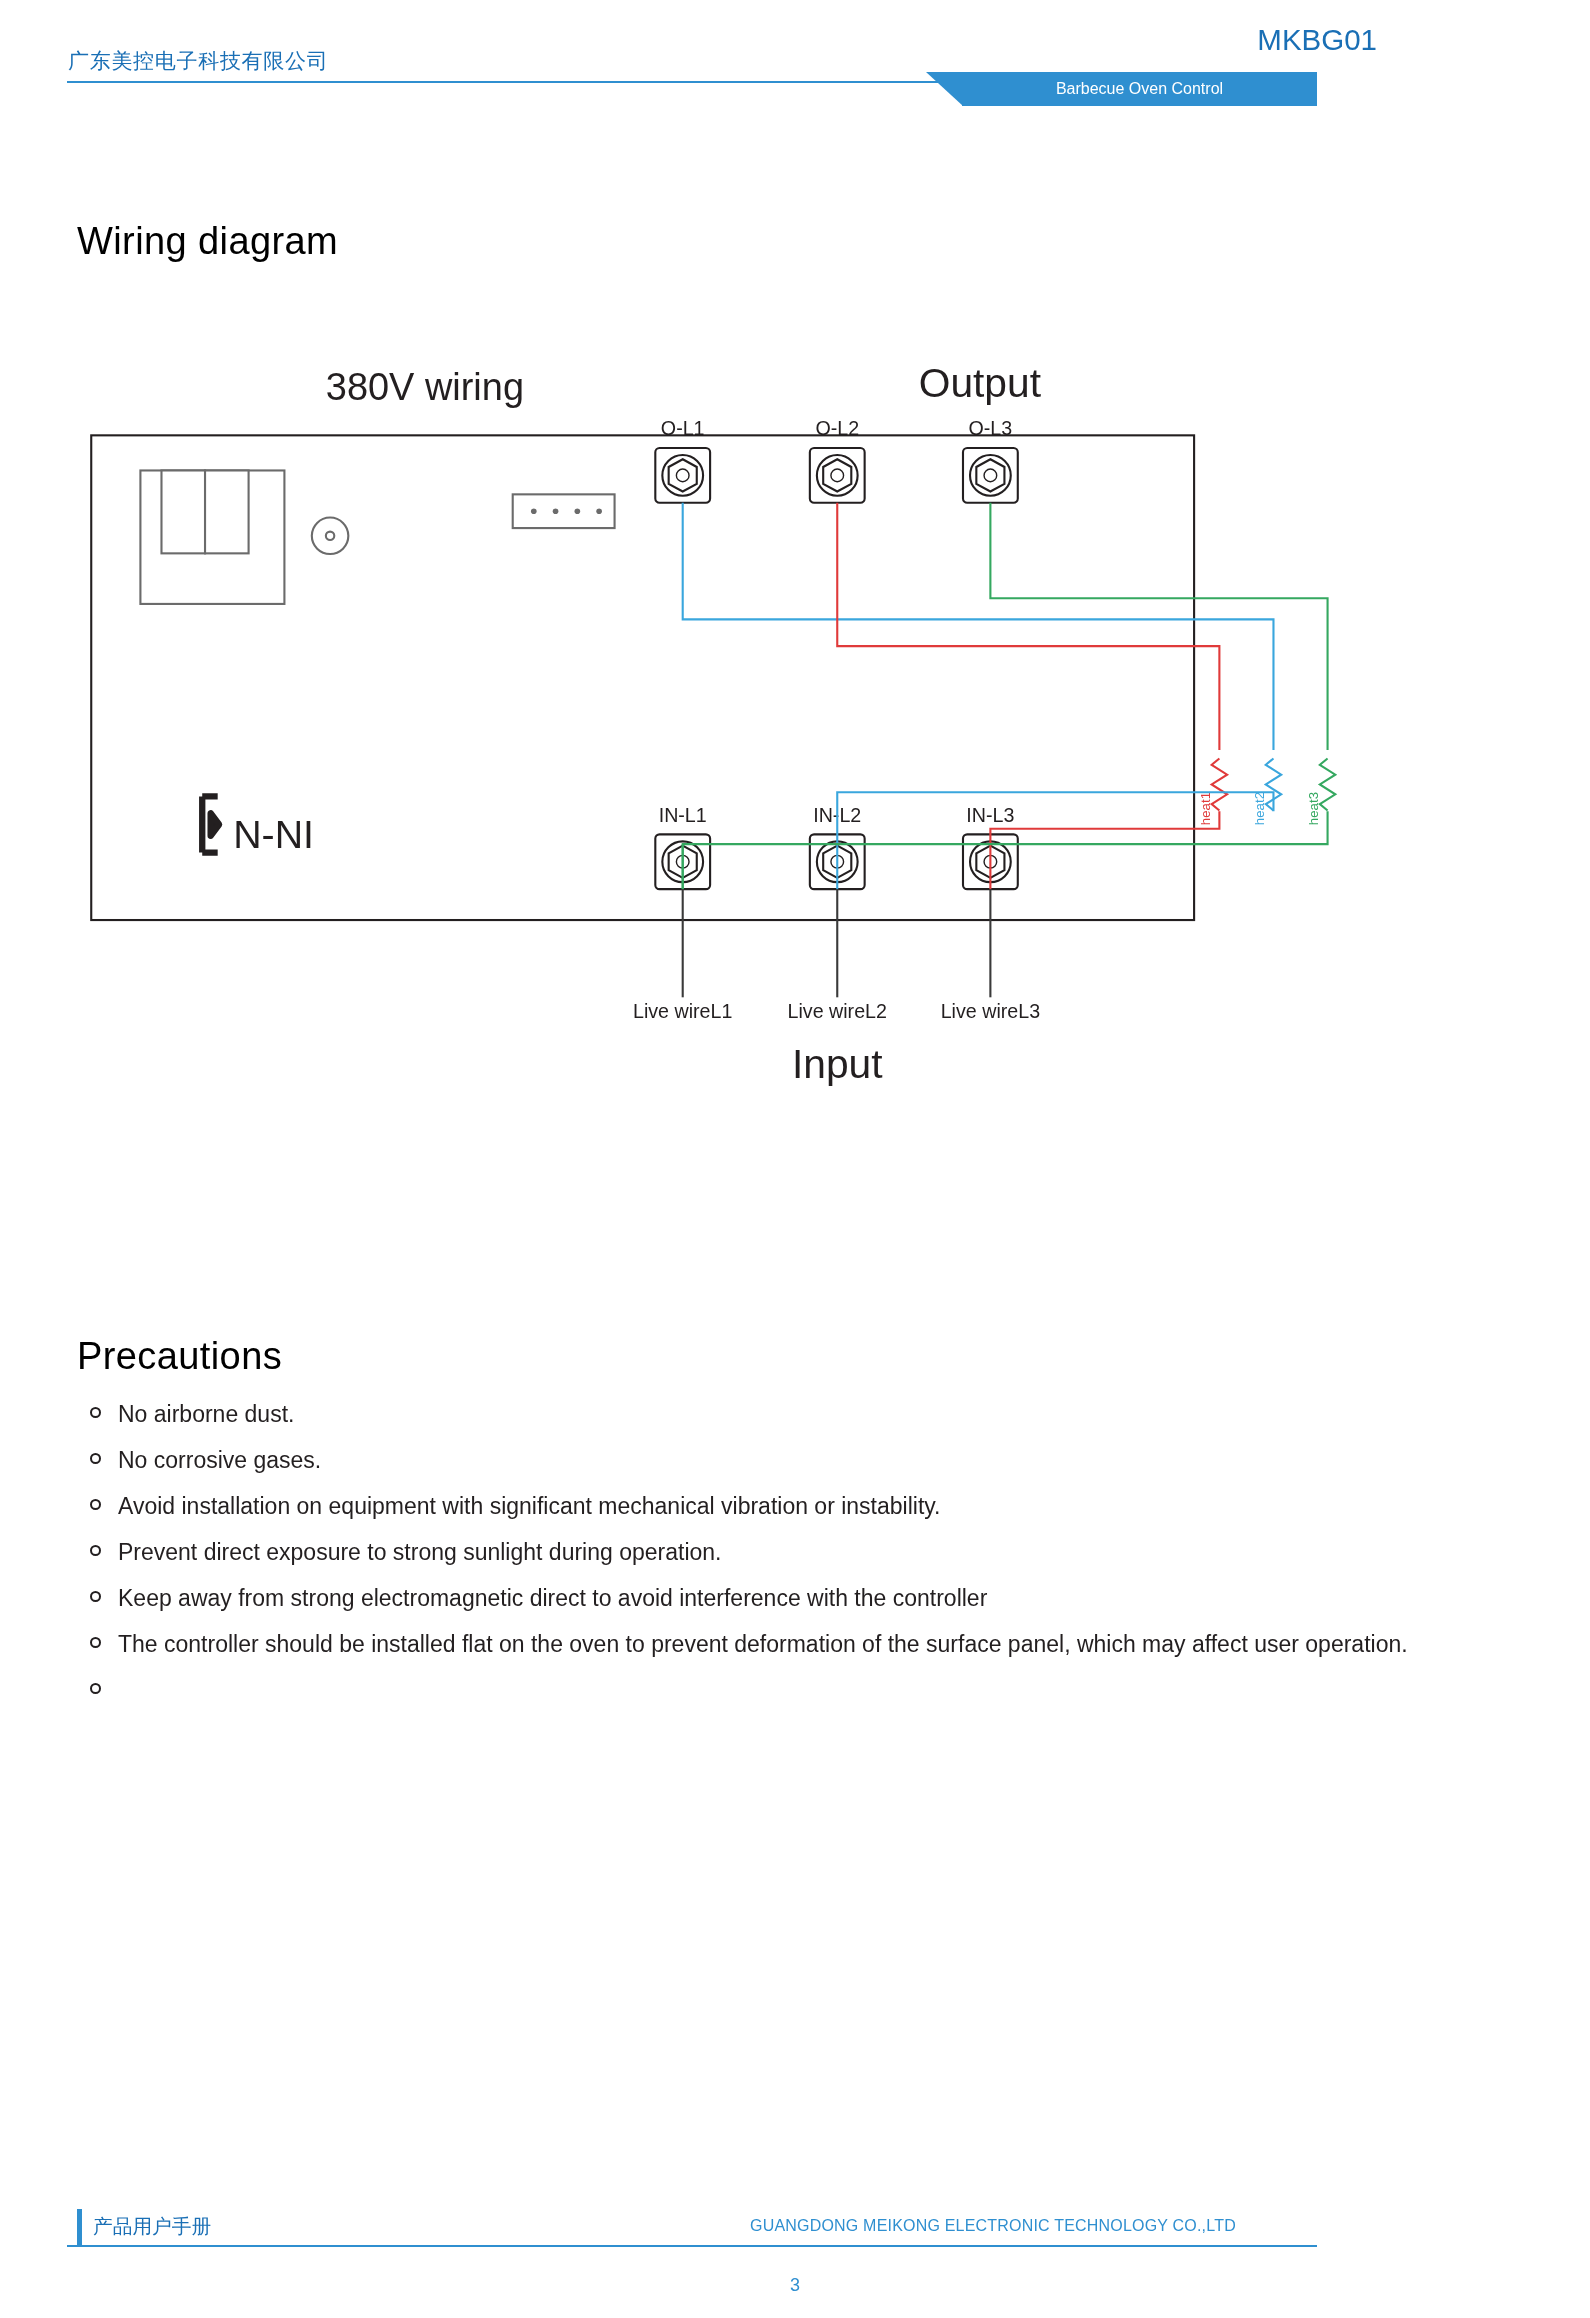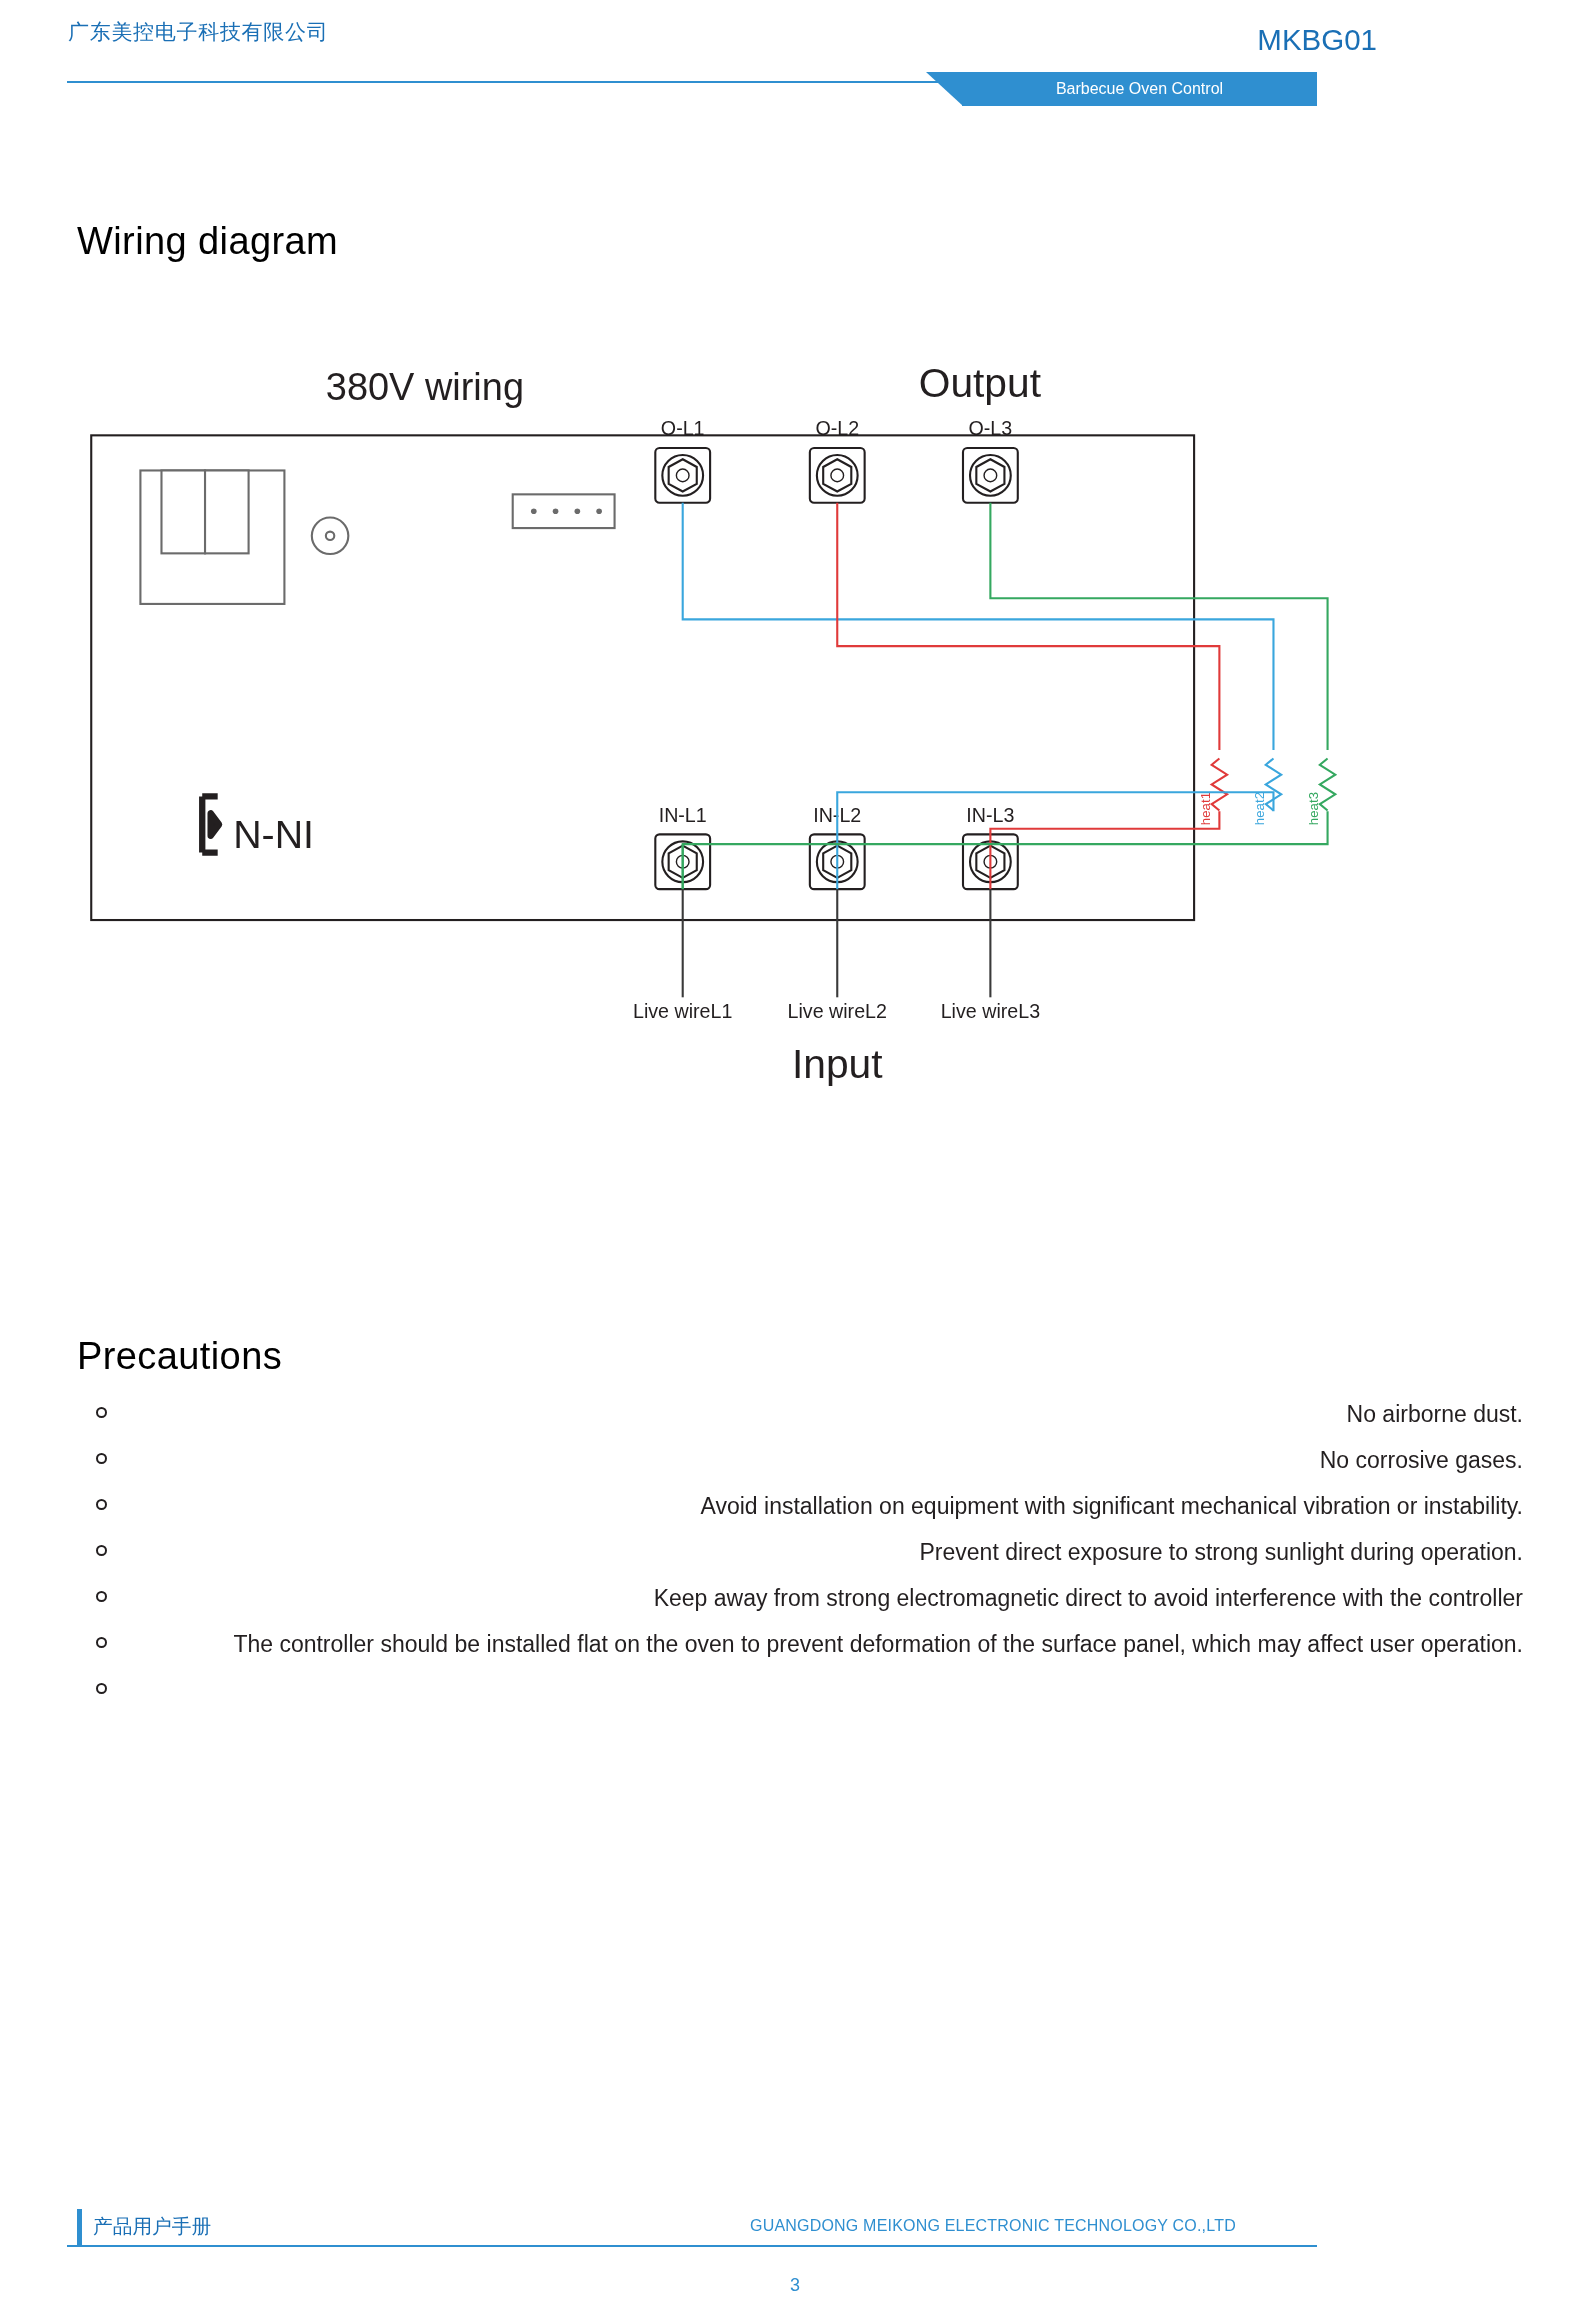--- a/index.html
+++ b/index.html
@@ -25,21 +25,21 @@
   }
   #header-rule {
     position: absolute;
     left: 67px; top: 81px;
     width: 1250px;
     height: 2.1px;
     background: #2f8fd0;
   }
   #header-company {
     position: absolute;
-    left: 68px; top: 18px;
+    left: 68px; top: 47px;
     font-size: 21px;
     color: #1a6fb5;
     letter-spacing: 0.7px;
     white-space: nowrap;
   }
   #header-model {
     position: absolute;
     right: 213px; top: 22.5px;
     font-size: 29.5px;
     color: #1a6fb5;
@@ -89,23 +89,22 @@
     position: absolute;
     left: 70px; top: 337px;
     width: 1335px;
     height: 857px;
   }
   #diagram svg { display: block; }
 
   
   #precautions-list {
     position: absolute;
-    left: 90px; top: 1398px;
+    left: 84px; top: 1398px;
     width: 1433px;
-    text-align: right;
   }
   .prec-item {
     position: relative;
     padding-left: 34px;
     font-size: 23px;
     line-height: 32px;
     color: #231f20;
     margin-bottom: 14px;
   }
   .prec-bullet {

